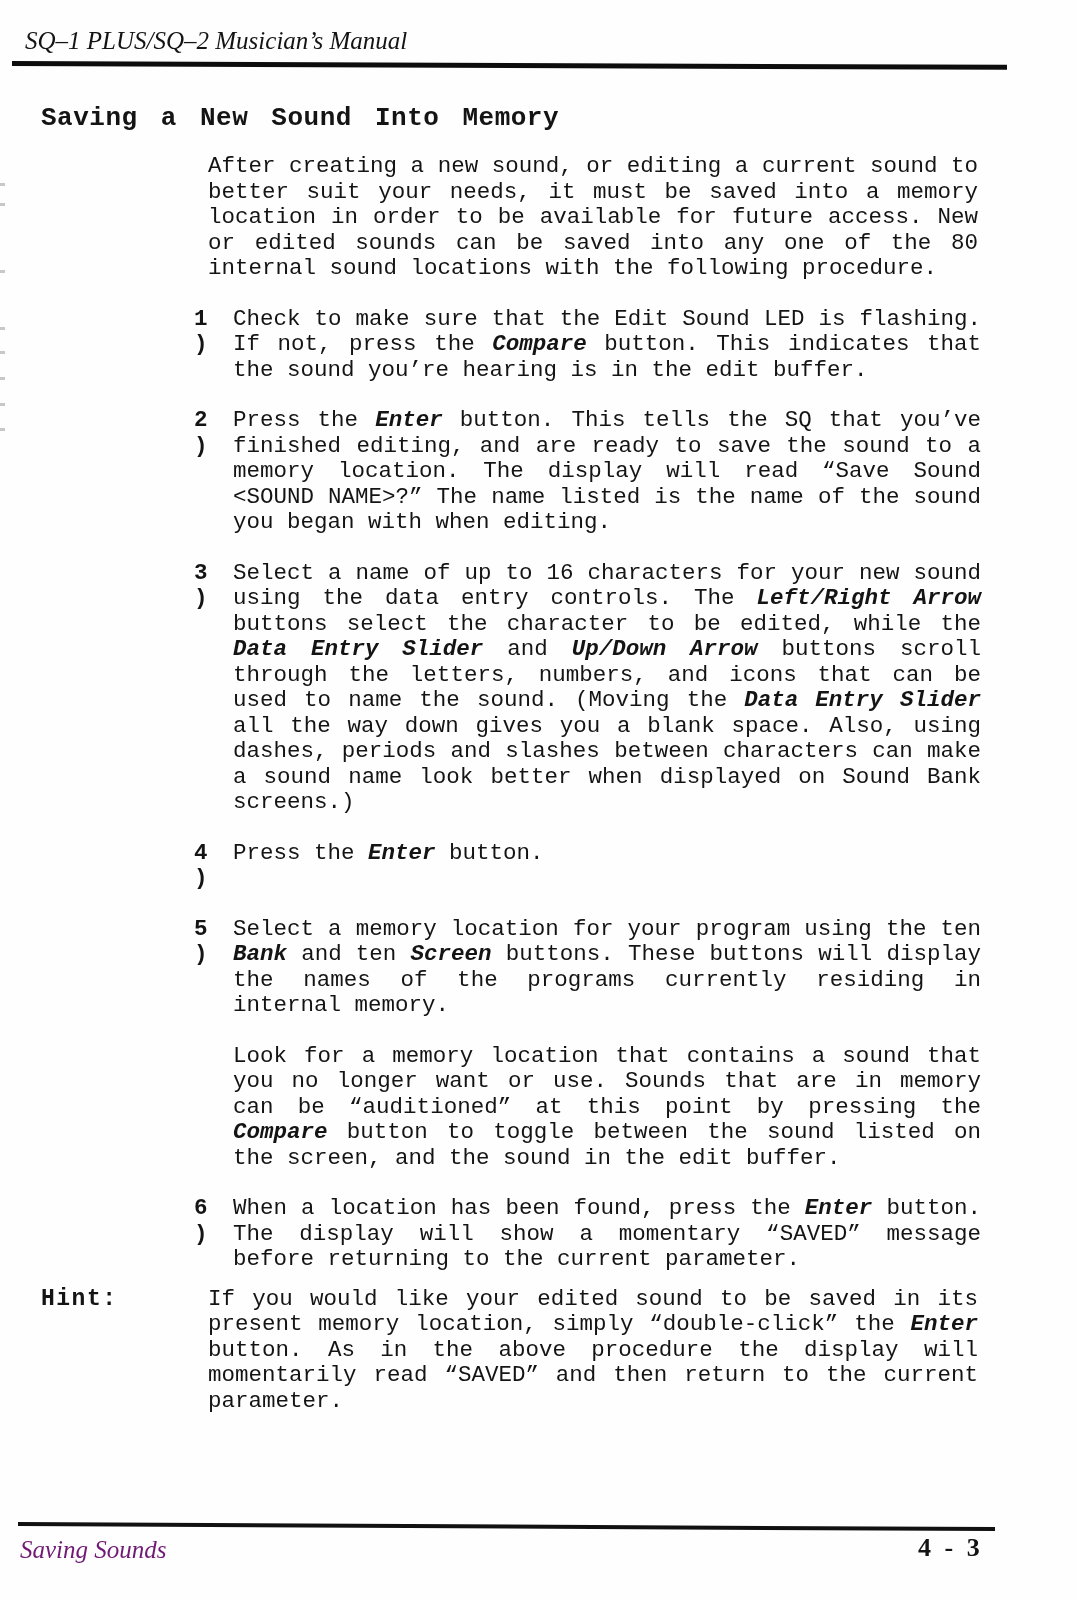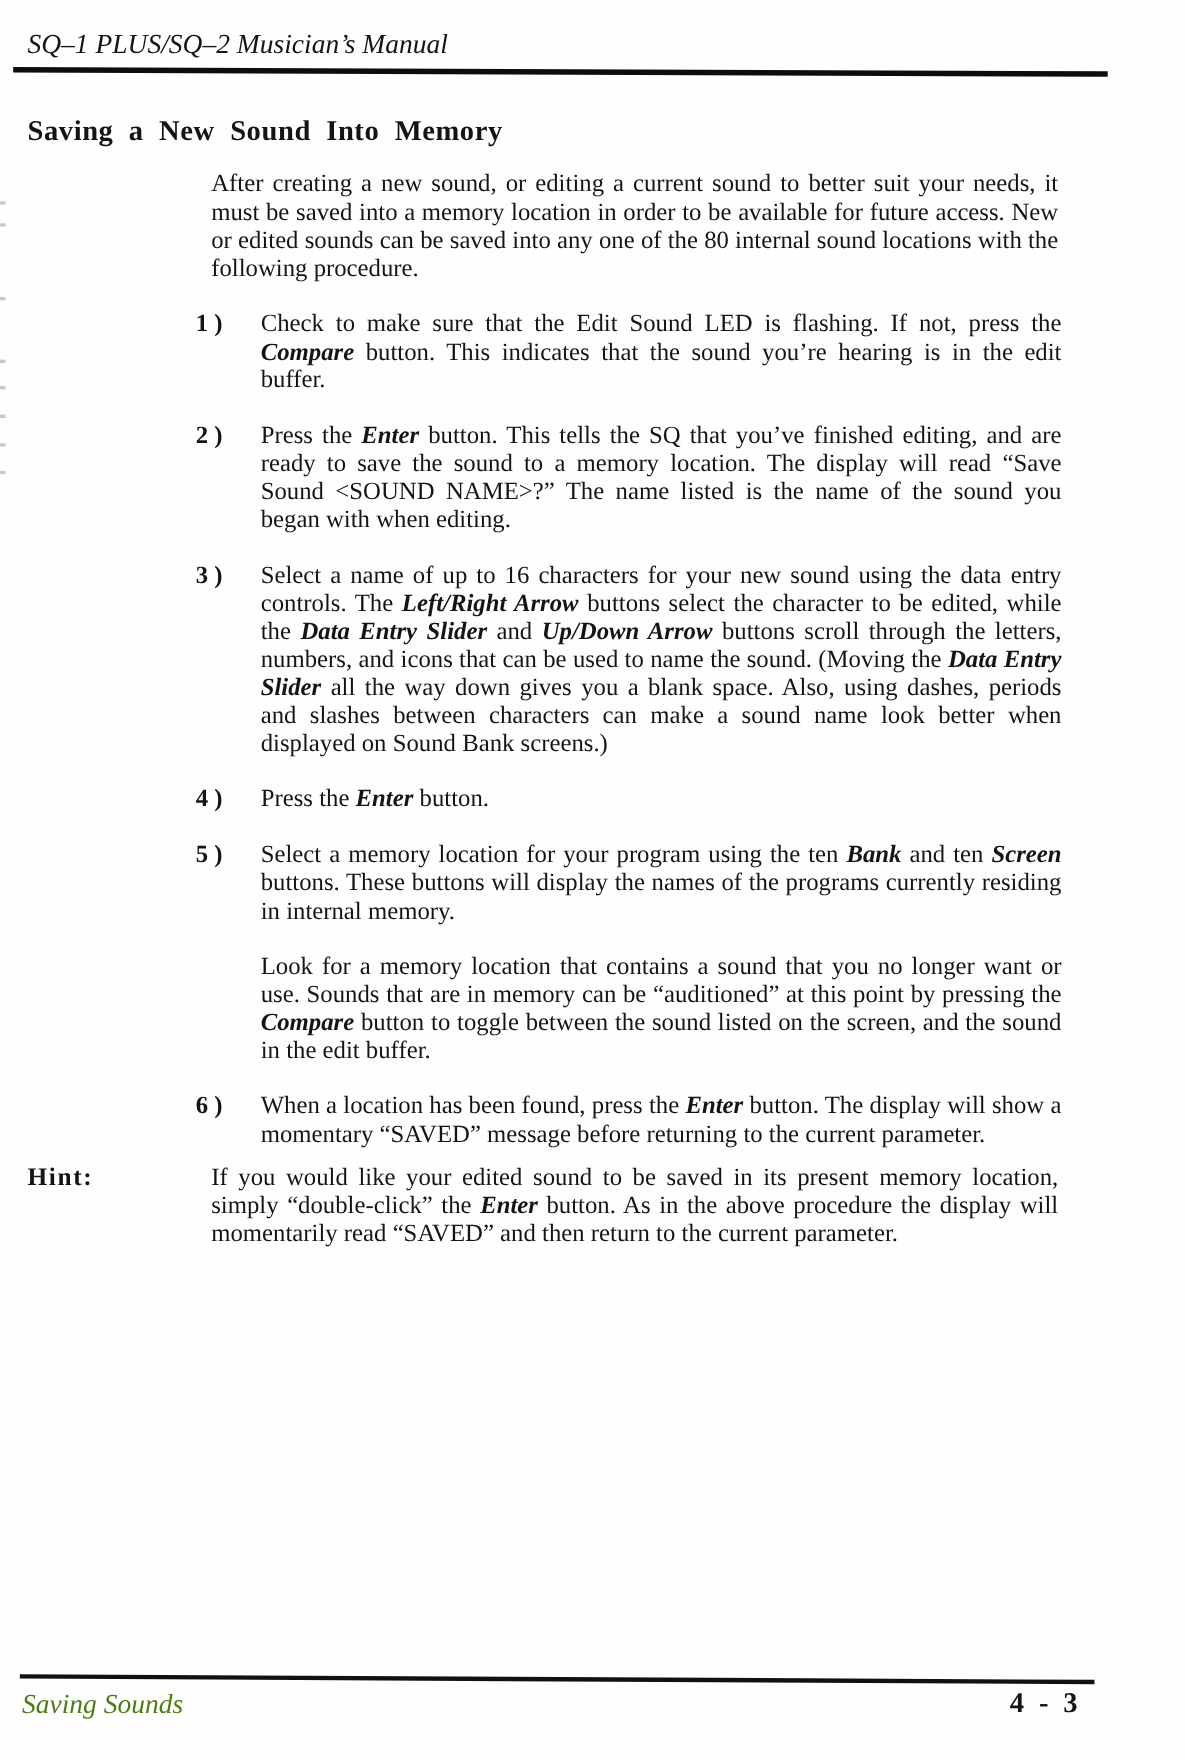--- a/index.html
+++ b/index.html
@@ -17,52 +17,52 @@
     position:absolute;top:27px;left:25px;right:68px;
     display:flex;justify-content:space-between;align-items:baseline;
     font-style:italic;font-size:25px;line-height:28px;
   }
   .header-rule{
     position:absolute;top:61px;left:12px;width:995px;height:5px;
     background:#0d0d0d;
     transform:rotate(0.22deg);transform-origin:left center;
   }
   
-  .main{position:absolute;top:103px;left:0;width:965px;}
+  .main{position:absolute;top:103px;left:16px;width:965px;font-family:Liberation Mono, monospace;}
   .title{
     margin:0 0 0 25px;
     font-size:26px;line-height:31px;font-weight:700;
     letter-spacing:0.5px;word-spacing:7px;
   }
   .intro{
     margin:20px 0 0 192px;width:770px;
     font-size:22.5px;line-height:25.5px;text-align:justify;
   }
   .step{
     display:flex;margin:25px 0 0 178px;
     font-size:22.5px;line-height:25.5px;
   }
   .step .num{flex:0 0 39px;font-weight:700;}
-  .step .txt{width:770px;text-align:justify;margin-left:20px;}
+  .step .txt{width:770px;text-align:justify;}
   .em{font-weight:700;font-style:italic;}
   .hint{
     display:flex;margin:14px 0 0 25px;
     font-size:22.5px;line-height:25.5px;
   }
   .hint .label{flex:0 0 167px;font-weight:700;font-size:23px;letter-spacing:1.5px;}
   .hint .txt{width:770px;text-align:justify;}
   
   .footer-rule{
     position:absolute;top:1522px;left:18px;width:977px;height:4px;
     background:#111;
     transform:rotate(0.3deg);transform-origin:left center;
   }
   .footer-left{
     position:absolute;top:1536px;left:20px;
-    font-style:italic;font-size:25px;color:#4d7c0f;
+    font-style:italic;font-size:25px;color:#701a75;
   }
   .footer-right{
     position:absolute;top:1533px;left:918px;
     font-weight:700;font-size:26px;word-spacing:7px;
   }
   
   .mark{position:absolute;left:0;width:5px;height:3px;background:#c8c8c8;}
 </style>
 </head>
 <body>

